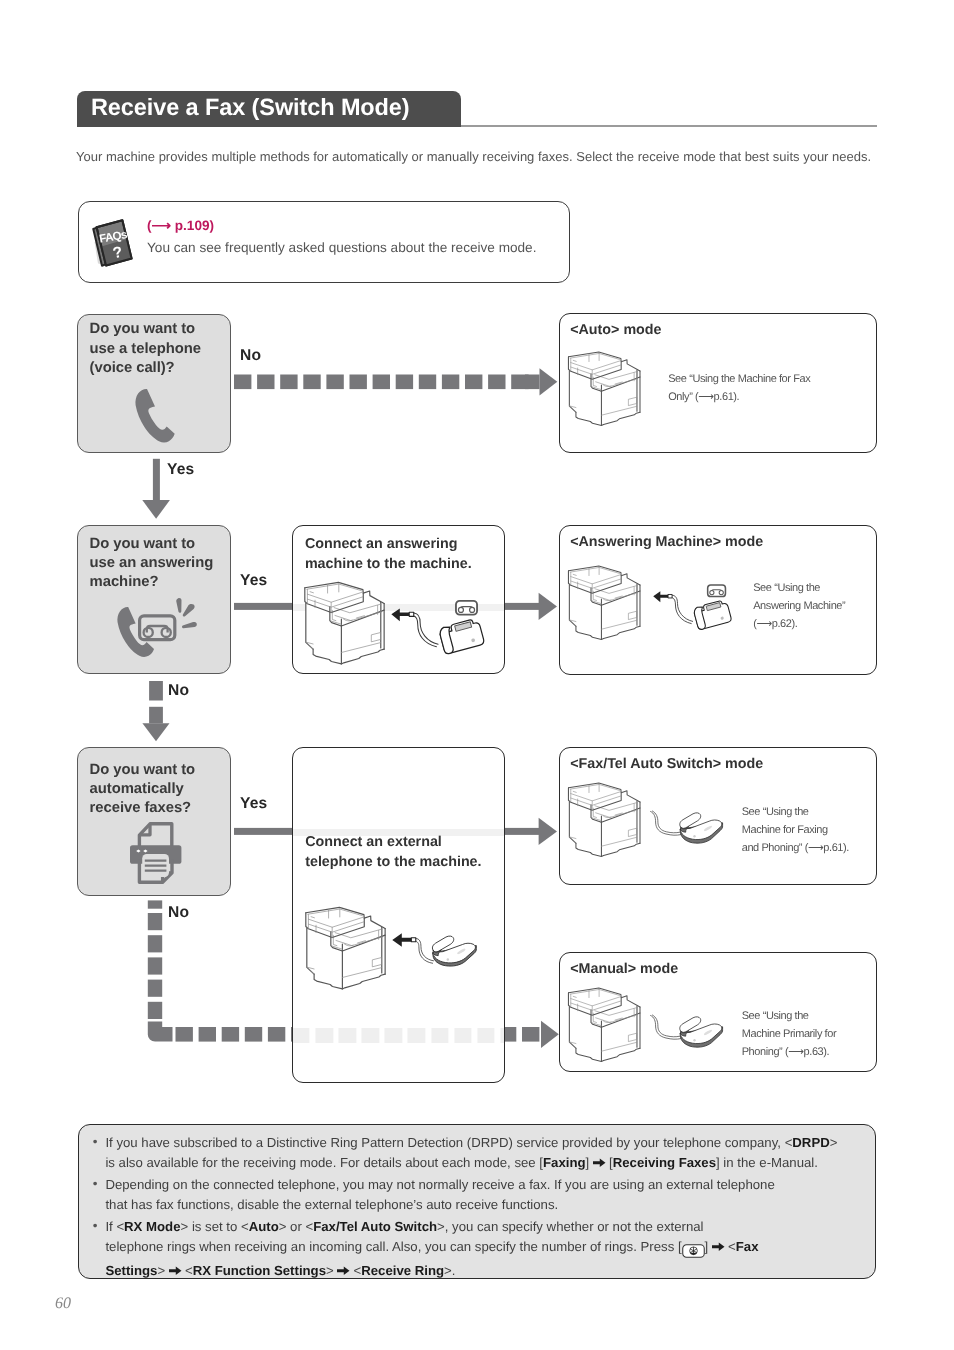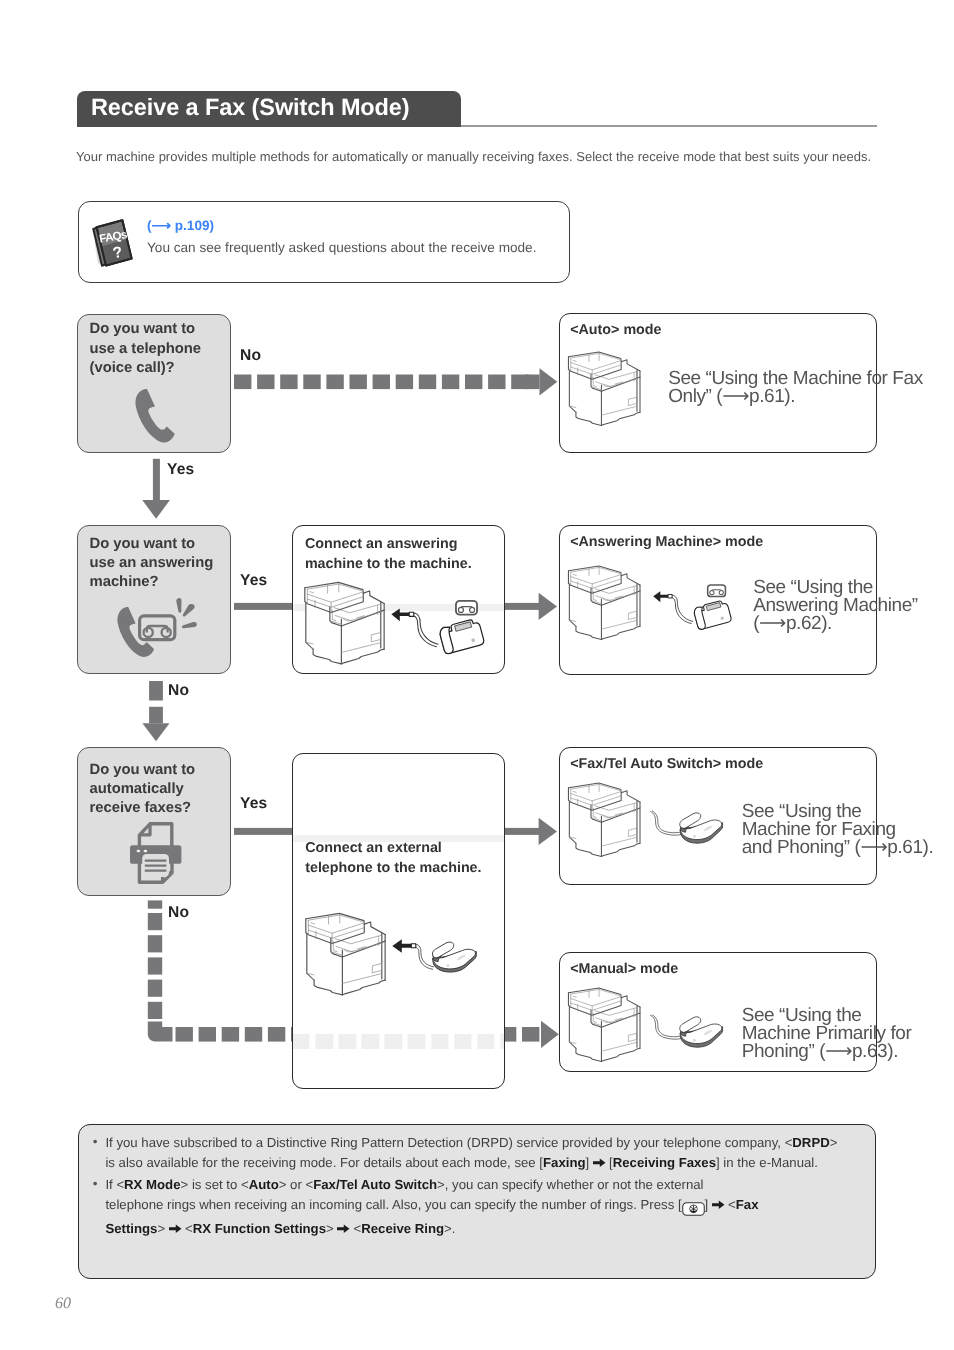--- a/index.html
+++ b/index.html
@@ -13,33 +13,33 @@
              background:#4d4d4d;border-radius:8px 8px 0 0;}
   .title-bar .t{position:absolute;left:14px;top:3px;font-size:23.5px;font-weight:bold;
                 color:#fff;white-space:nowrap;letter-spacing:-0.1px;}
   .title-rule{position:absolute;left:461px;top:125px;width:416px;height:2px;background:#9b9b9b;}
   .intro{position:absolute;left:76px;top:147px;width:802px;font-size:13px;line-height:20.5px;color:#555;}
 
   
   .faq{position:absolute;left:78px;top:201px;width:492px;height:82px;
        border:1.3px solid #3d3d3d;border-radius:12px;box-sizing:border-box;}
   .faq-icon{position:absolute;left:13px;top:18px;}
-  .faq-t1{position:absolute;left:68px;top:16px;font-size:13.6px;font-weight:bold;color:#3b82f6;text-align:right;}
+  .faq-t1{position:absolute;left:68px;top:16px;font-size:13.6px;font-weight:bold;color:#be185d;text-align:right;}
   .faq-t2{position:absolute;left:68px;top:38px;font-size:13.6px;color:#555;}
 
   
   .dbox{position:absolute;background:#dedede;border:1.15px solid #5a5a5a;border-radius:12px;
         box-sizing:border-box;padding-left:20px;}
   .dbox .q{position:absolute;left:11.3px;top:5.4px;font-size:14.85px;font-weight:bold;color:#3a3a3a;
            line-height:19.2px;width:160px;letter-spacing:-0.06px;white-space:nowrap;}
   .dbox .ic{position:absolute;}
   .wbox{position:absolute;background:#fff;border:1.15px solid #2b2b2b;border-radius:11px;
         box-sizing:border-box;z-index:4;}
   .wtitle{position:absolute;font-size:14.3px;font-weight:bold;color:#333;line-height:19.8px;}
-  .wtext{position:absolute;font-size:19px;color:#555;line-height:18px;letter-spacing:-0.42px;}
+  .wtext{position:absolute;font-size:11px;color:#555;line-height:18px;letter-spacing:-0.42px;}
 
   .lbl{position:absolute;font-size:15.6px;font-weight:bold;color:#262626;letter-spacing:0.2px;}
   .arrowlayer{position:absolute;left:0;top:0;width:954px;height:1350px;z-index:2;}
   .gfx{position:absolute;z-index:5;}
   .band{position:absolute;width:100%;background:#f1f1f1;z-index:0;}
   .banddash{position:absolute;width:100%;z-index:0;
             background:repeating-linear-gradient(to right,#efefef 0 17.4px,transparent 17.4px 23.1px);
             background-position:-0.6px 0;}
 
   
@@ -440,21 +440,21 @@
       </g>
       </svg>
     </div>
     <div class="wtext" style="left:193px;top:52.5px;width:150px;white-space:nowrap;">
       <span>See “Using the</span><br>
       <span>Answering Machine”</span><br>
       <span>(⟶p.62).</span>
     </div>
   </div>
 
-  <div class="wbox" style="left:292.2px;top:747.2px;width:213.3px;height:336.1px;margin-top:6px;">
+  <div class="wbox" style="left:292.2px;top:747.2px;width:213.3px;height:336.1px;">
     <div class="band" style="left:0;top:80.7px;height:7px;"></div>
     <div class="banddash" style="left:0;top:279.8px;height:14.6px;"></div>
     <div class="wtitle" style="left:12px;top:85px;width:200px;white-space:nowrap;">
       <span>Connect an external</span><br>
       <span>telephone to the machine.</span>
     </div>
     <div class="gfx" style="left:6px;top:154.7px;">
       <svg width="98" height="92" viewBox="0 0 83 82">
       <g class="prt">
 
@@ -684,20 +684,24 @@
     </div>
   </div>
 
   <div class="notes">
     <ul>
       <li>
           <span class="nline"><span>If you have subscribed to a Distinctive Ring Pattern Detection (DRPD) service provided by your telephone company, &lt;</span><b>DRPD</b><span>&gt;</span></span>
           <span class="nline"><span>is also available for the receiving mode. For details about each mode, see [</span><b>Faxing</b><span>] </span><span class="bigarrow"><svg class="arwsvg" viewBox="0 0 24 18" width="12.5" height="9.4" aria-hidden="true">
                 <path d="M0 6.2 L13 6.2 L13 0.8 L24 9 L13 17.2 L13 11.8 L0 11.8 Z" fill="#1d1d1d"></path>
               </svg></span><span> [</span><b>Receiving Faxes</b><span>] in the e-Manual.</span></span>
+        </li>
+      <li>
+          <span class="nline"><span>Depending on the connected telephone, you may not normally receive a fax. If you are using an external telephone</span></span>
+          <span class="nline"><span>that has fax functions, disable the external telephone’s auto receive functions.</span></span>
         </li>
       <li>
           <span class="nline"><span>If &lt;</span><b>RX Mode</b><span>&gt; is set to &lt;</span><b>Auto</b><span>&gt; or &lt;</span><b>Fax/Tel Auto Switch</b><span>&gt;, you can specify whether or not the external</span></span>
           <span class="nline"><span>telephone rings when receiving an incoming call. Also, you can specify the number of rings. Press [</span><span class="keybtn"><svg class="keysvg" viewBox="0 0 46 28" width="23" height="14" aria-hidden="true">
                 <rect x="1.5" y="1.5" width="43" height="25" rx="7.5" ry="7.5" fill="#fff" stroke="#333" stroke-width="2.1"></rect>
                 <circle cx="23" cy="13.6" r="7.7" fill="none" stroke="#1d1d1d" stroke-width="1.5"></circle>
                 <path d="M23 5.9 L23 21.3 M16.3 9.75 L29.7 17.45 M29.7 9.75 L16.3 17.45" stroke="#1d1d1d" stroke-width="1.5" fill="none"></path>
                 <path d="M16.6 17.5 C18 19.9 20.3 21.3 23 21.3 C25.7 21.3 28 19.9 29.4 17.5 Z" fill="#1d1d1d"></path>
               </svg></span><span>] </span><span class="bigarrow"><svg class="arwsvg" viewBox="0 0 24 18" width="12.5" height="9.4" aria-hidden="true">
                 <path d="M0 6.2 L13 6.2 L13 0.8 L24 9 L13 17.2 L13 11.8 L0 11.8 Z" fill="#1d1d1d"></path>

